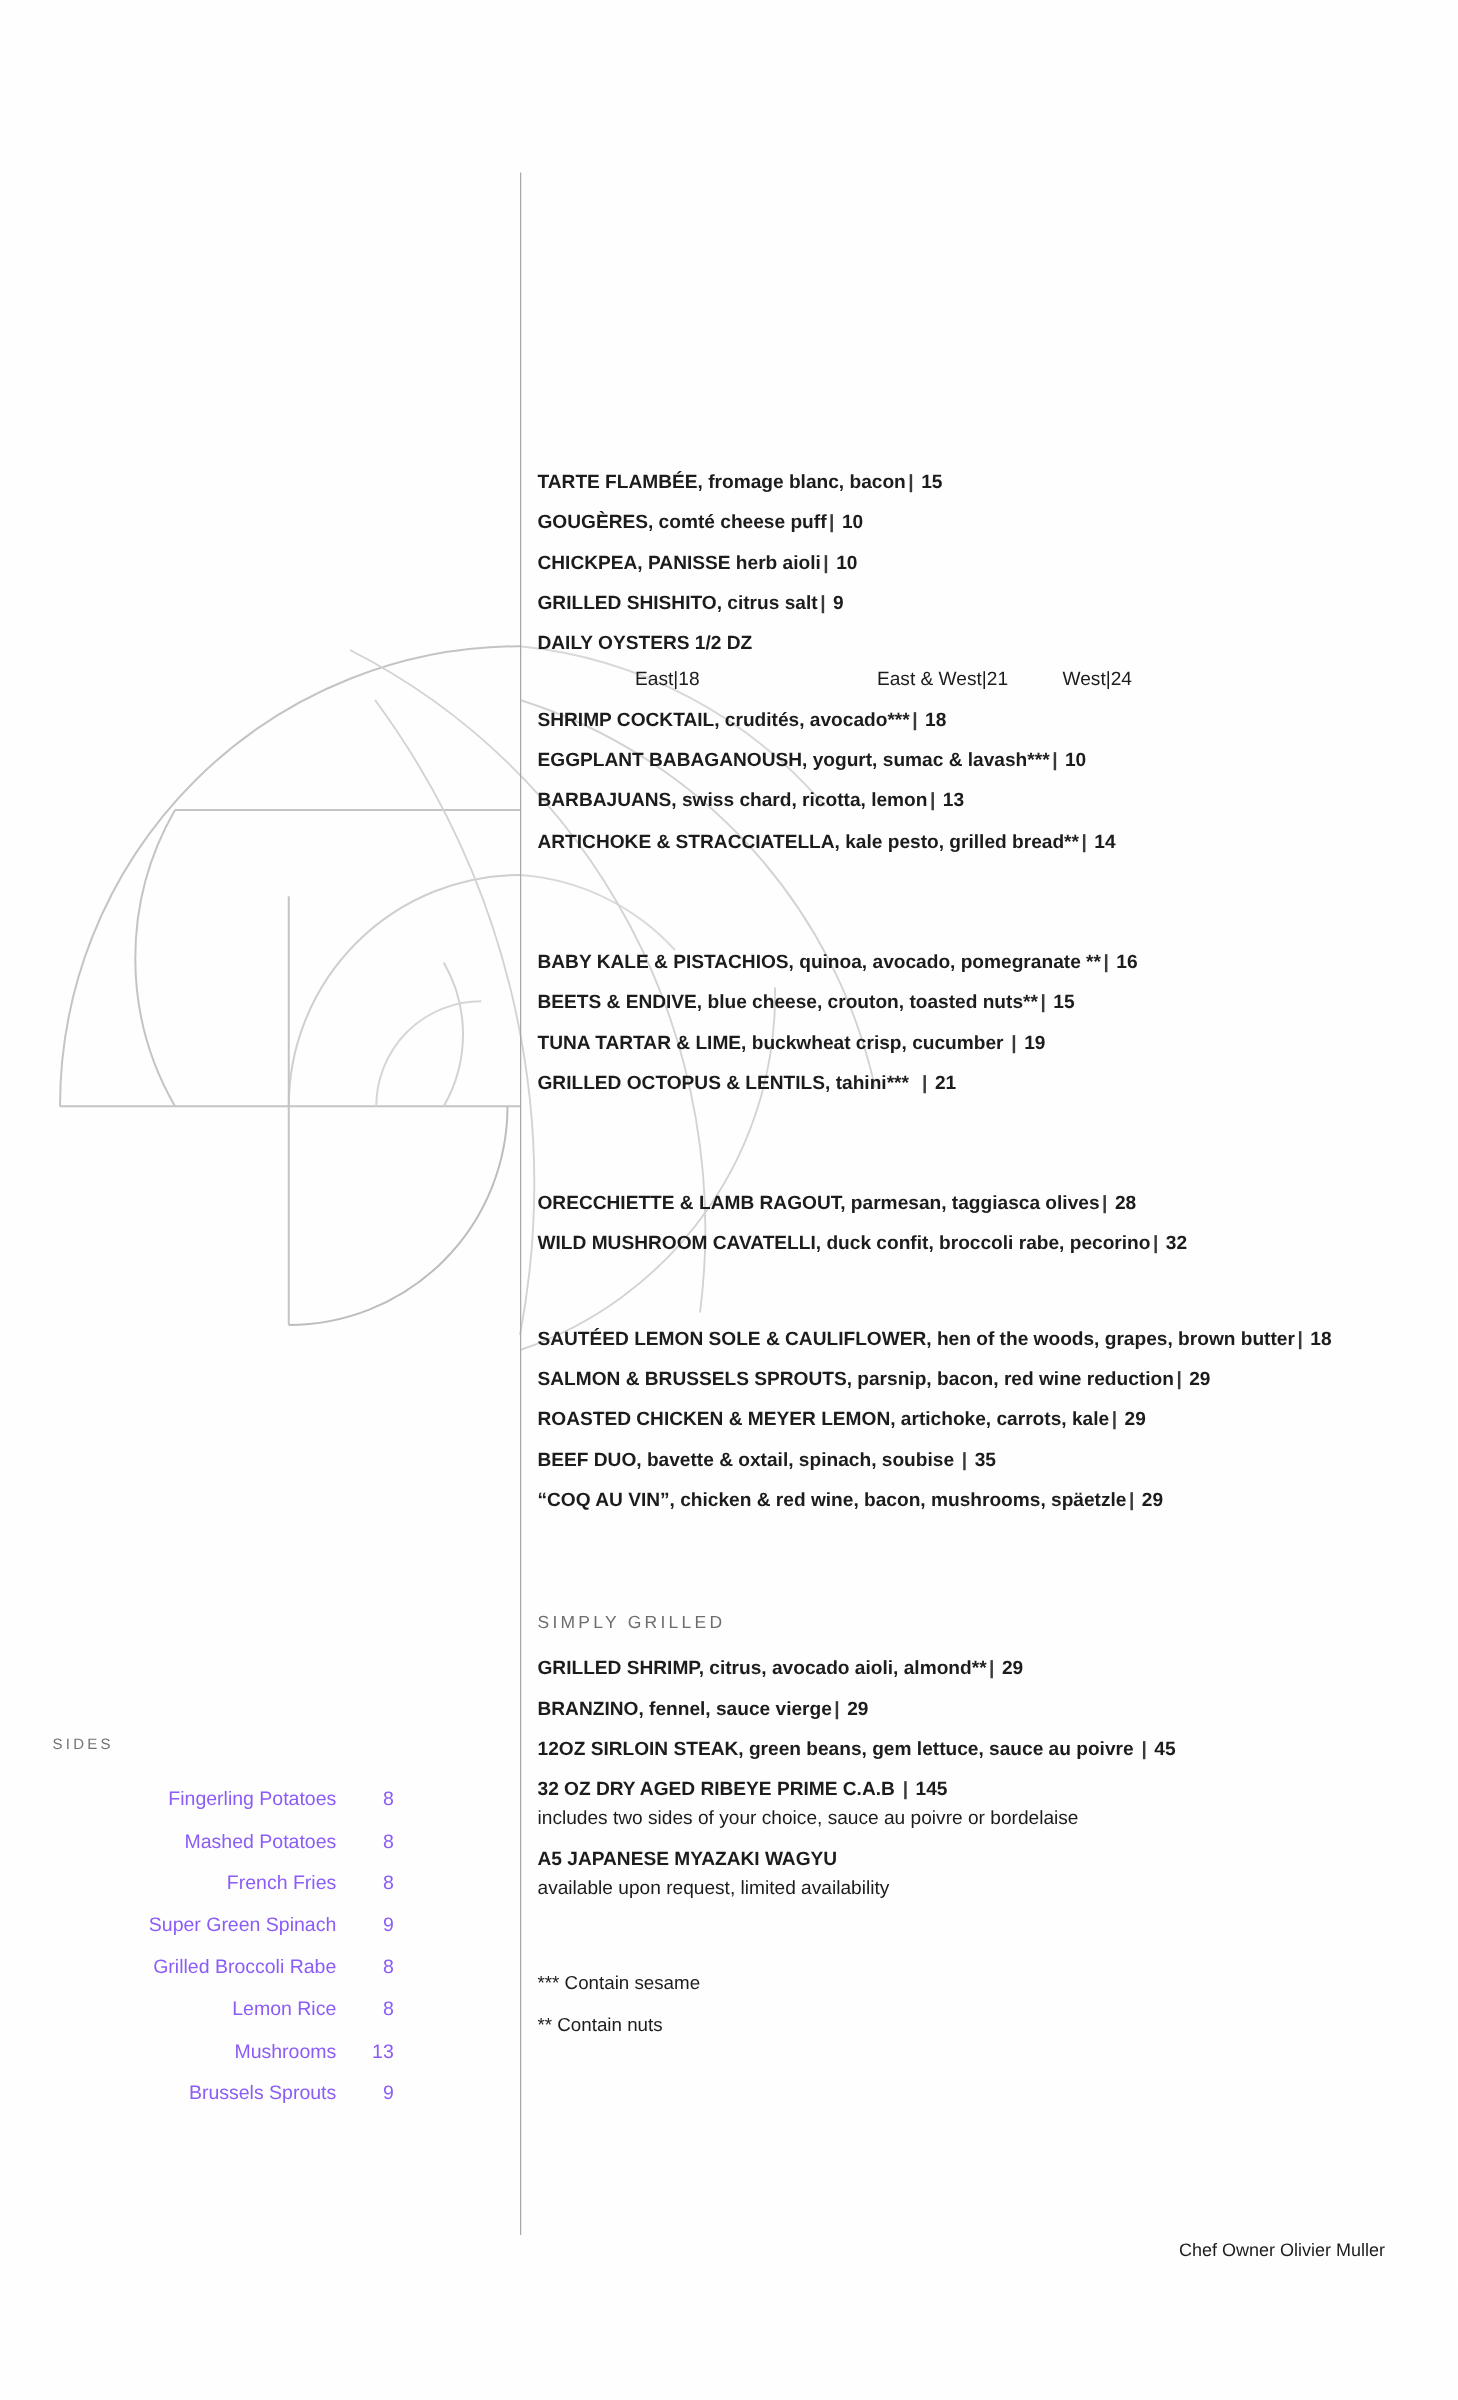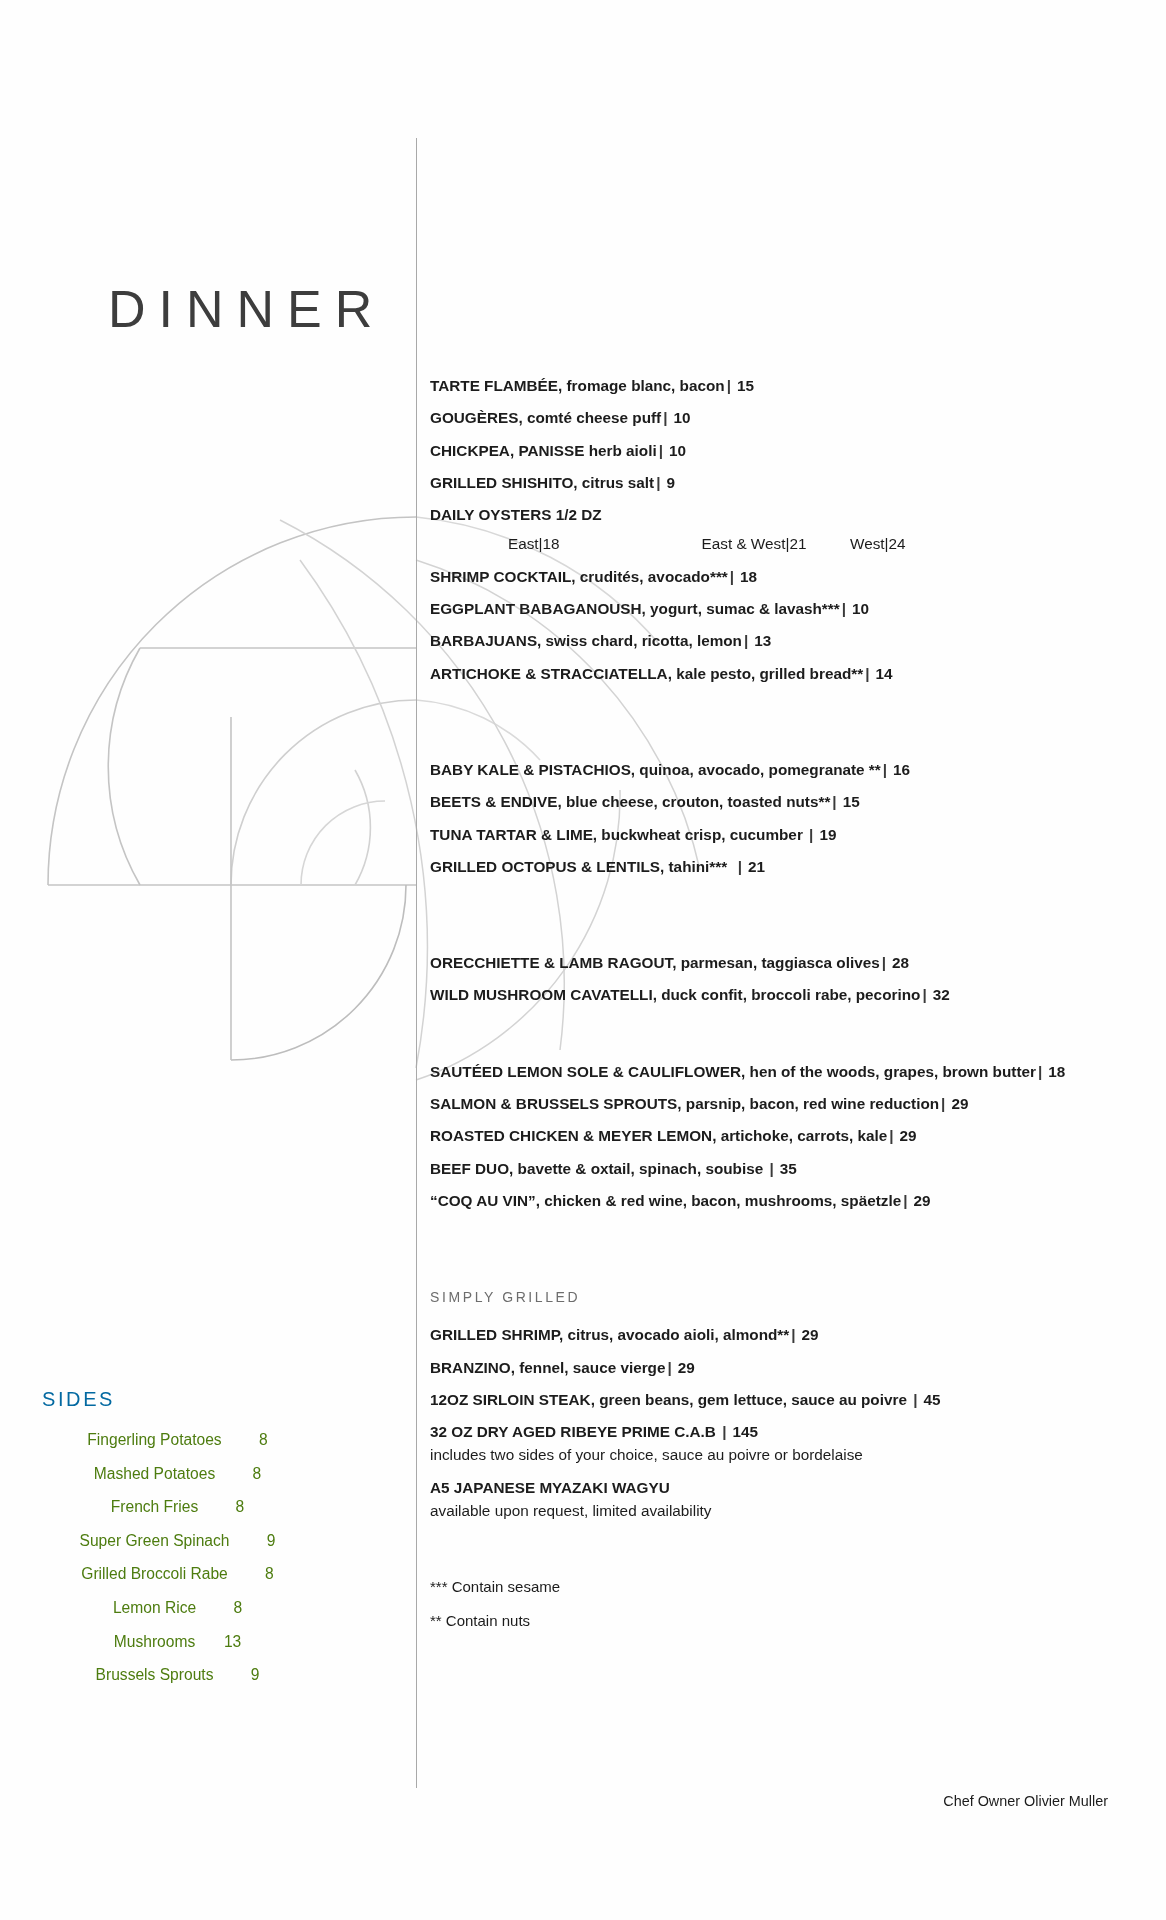--- a/index.html
+++ b/index.html
@@ -119,37 +119,37 @@
     color: #1c1c1c;
     margin-bottom: 19px;
     white-space: nowrap;
   }
 
   
   #sides-head {
     position: absolute;
     left: 42px;
     top: 1388px;
-    font-size: 20px;
+    font-size: 12px;
     letter-spacing: 2.6px;
-    color: #0369a1;
+    color: #737373;
   }
   #sides-list {
     position: absolute;
     left: 40px;
     top: 1432px;
     width: 275px;
   }
   .side-row {
     display: flex;
-    justify-content: center;
+    justify-content: flex-end;
     align-items: baseline;
     font-size: 15.6px;
     line-height: 1;
-    color: #4d7c0f;
+    color: #8b5cf6;
     margin-bottom: 18px;
   }
   .side-name { text-align: right; }
   .side-price {
     width: 46px;
     text-align: right;
   }
 
   
   #footer {
@@ -184,21 +184,20 @@
     <g fill="none" stroke="#d3d3d3" stroke-width="1.5">
       <path d="M416,1068 A652,652 0 0 0 300,560"></path>
       <path d="M416,560 A420,420 0 0 1 700,870"></path>
       <path d="M280,520 A520,520 0 0 1 560,1050"></path>
       <path d="M416,1080 A300,300 0 0 0 620,790"></path>
     </g>
   </svg>
 
   <div id="vrule"></div>
 
-  <h1 id="title">DINNER</h1>
 
   <div id="menu-col">
 
     <div>
       <div class="menu-item">
         <span>TARTE FLAMBÉE, fromage blanc, bacon</span><span class="price-sep">|</span><span class="price">15</span>
       </div>
       <div class="menu-item">
         <span>GOUGÈRES, comté cheese puff</span><span class="price-sep">|</span><span class="price">10</span>
       </div>

